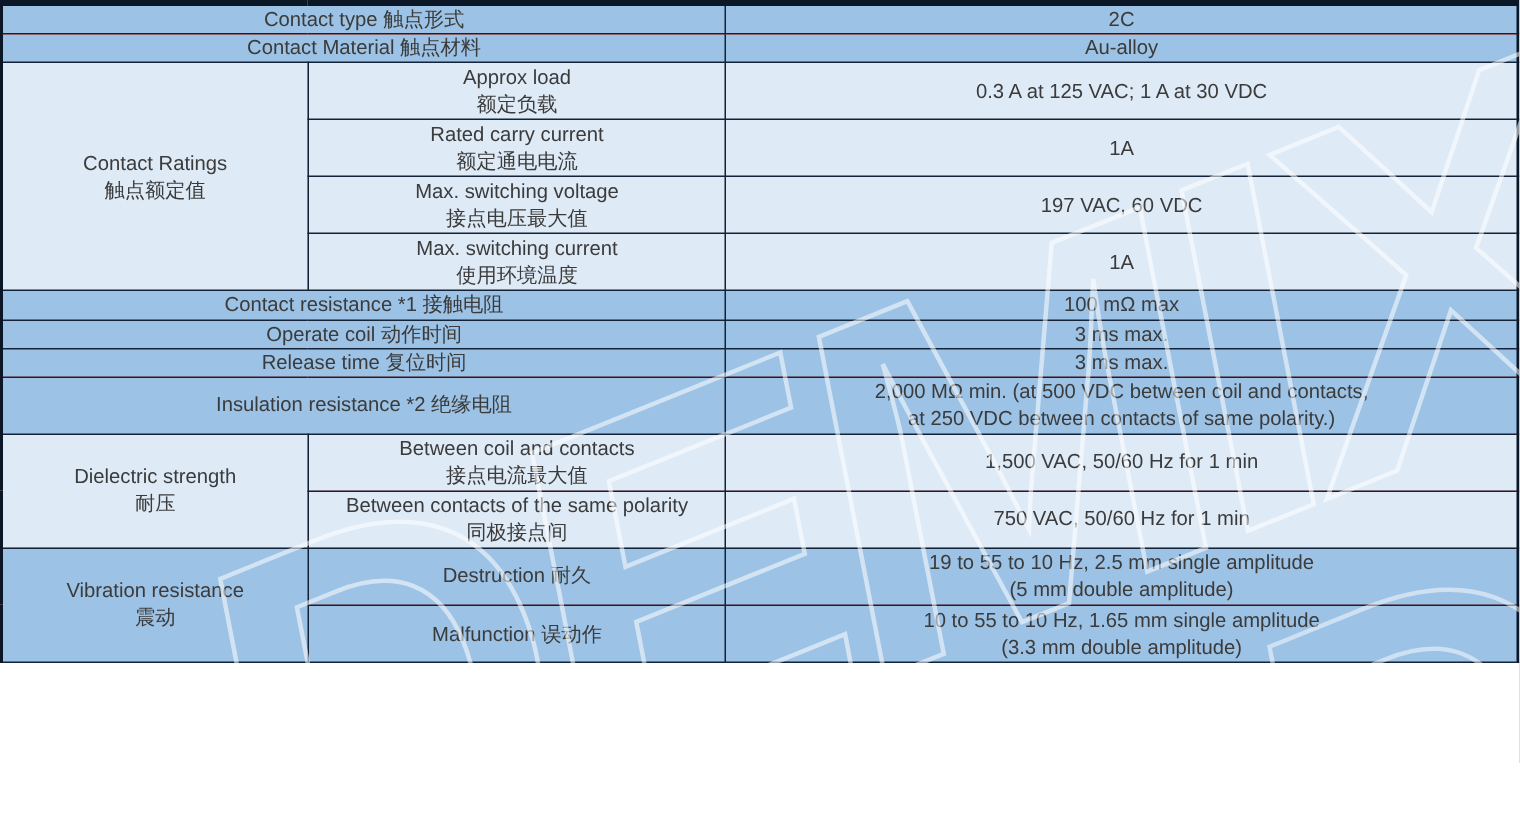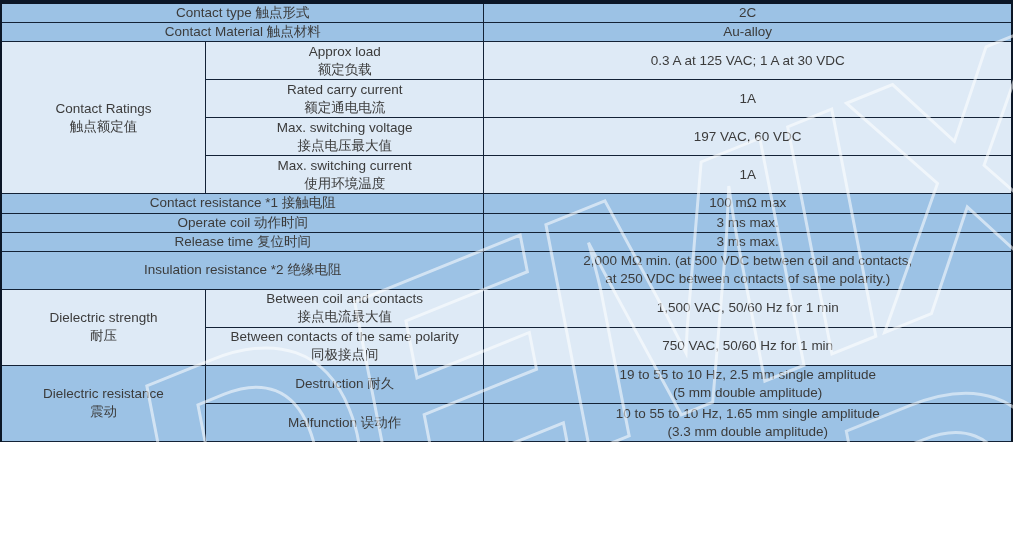--- a/index.html
+++ b/index.html
@@ -132,21 +132,21 @@
     <tr class="h38">
       <td class="light two-line">
         <div>Between contacts of the same polarity</div>
         <div>同极接点间</div>
       </td>
       <td class="light">750 VAC, 50/60 Hz for 1 min</td>
     </tr>
 
     <tr class="h38">
       <td rowspan="2" class="dark two-line">
-        <div>Dielectric resistance</div>
+        <div>Vibration resistance</div>
         <div>震动</div>
       </td>
       <td class="dark">Destruction 耐久</td>
       <td class="dark two-line">
         <div>19 to 55 to 10 Hz, 2.5 mm single amplitude</div>
         <div>(5 mm double amplitude)</div>
       </td>
     </tr>
     <tr class="h38">
       <td class="dark">Malfunction 误动作</td>

